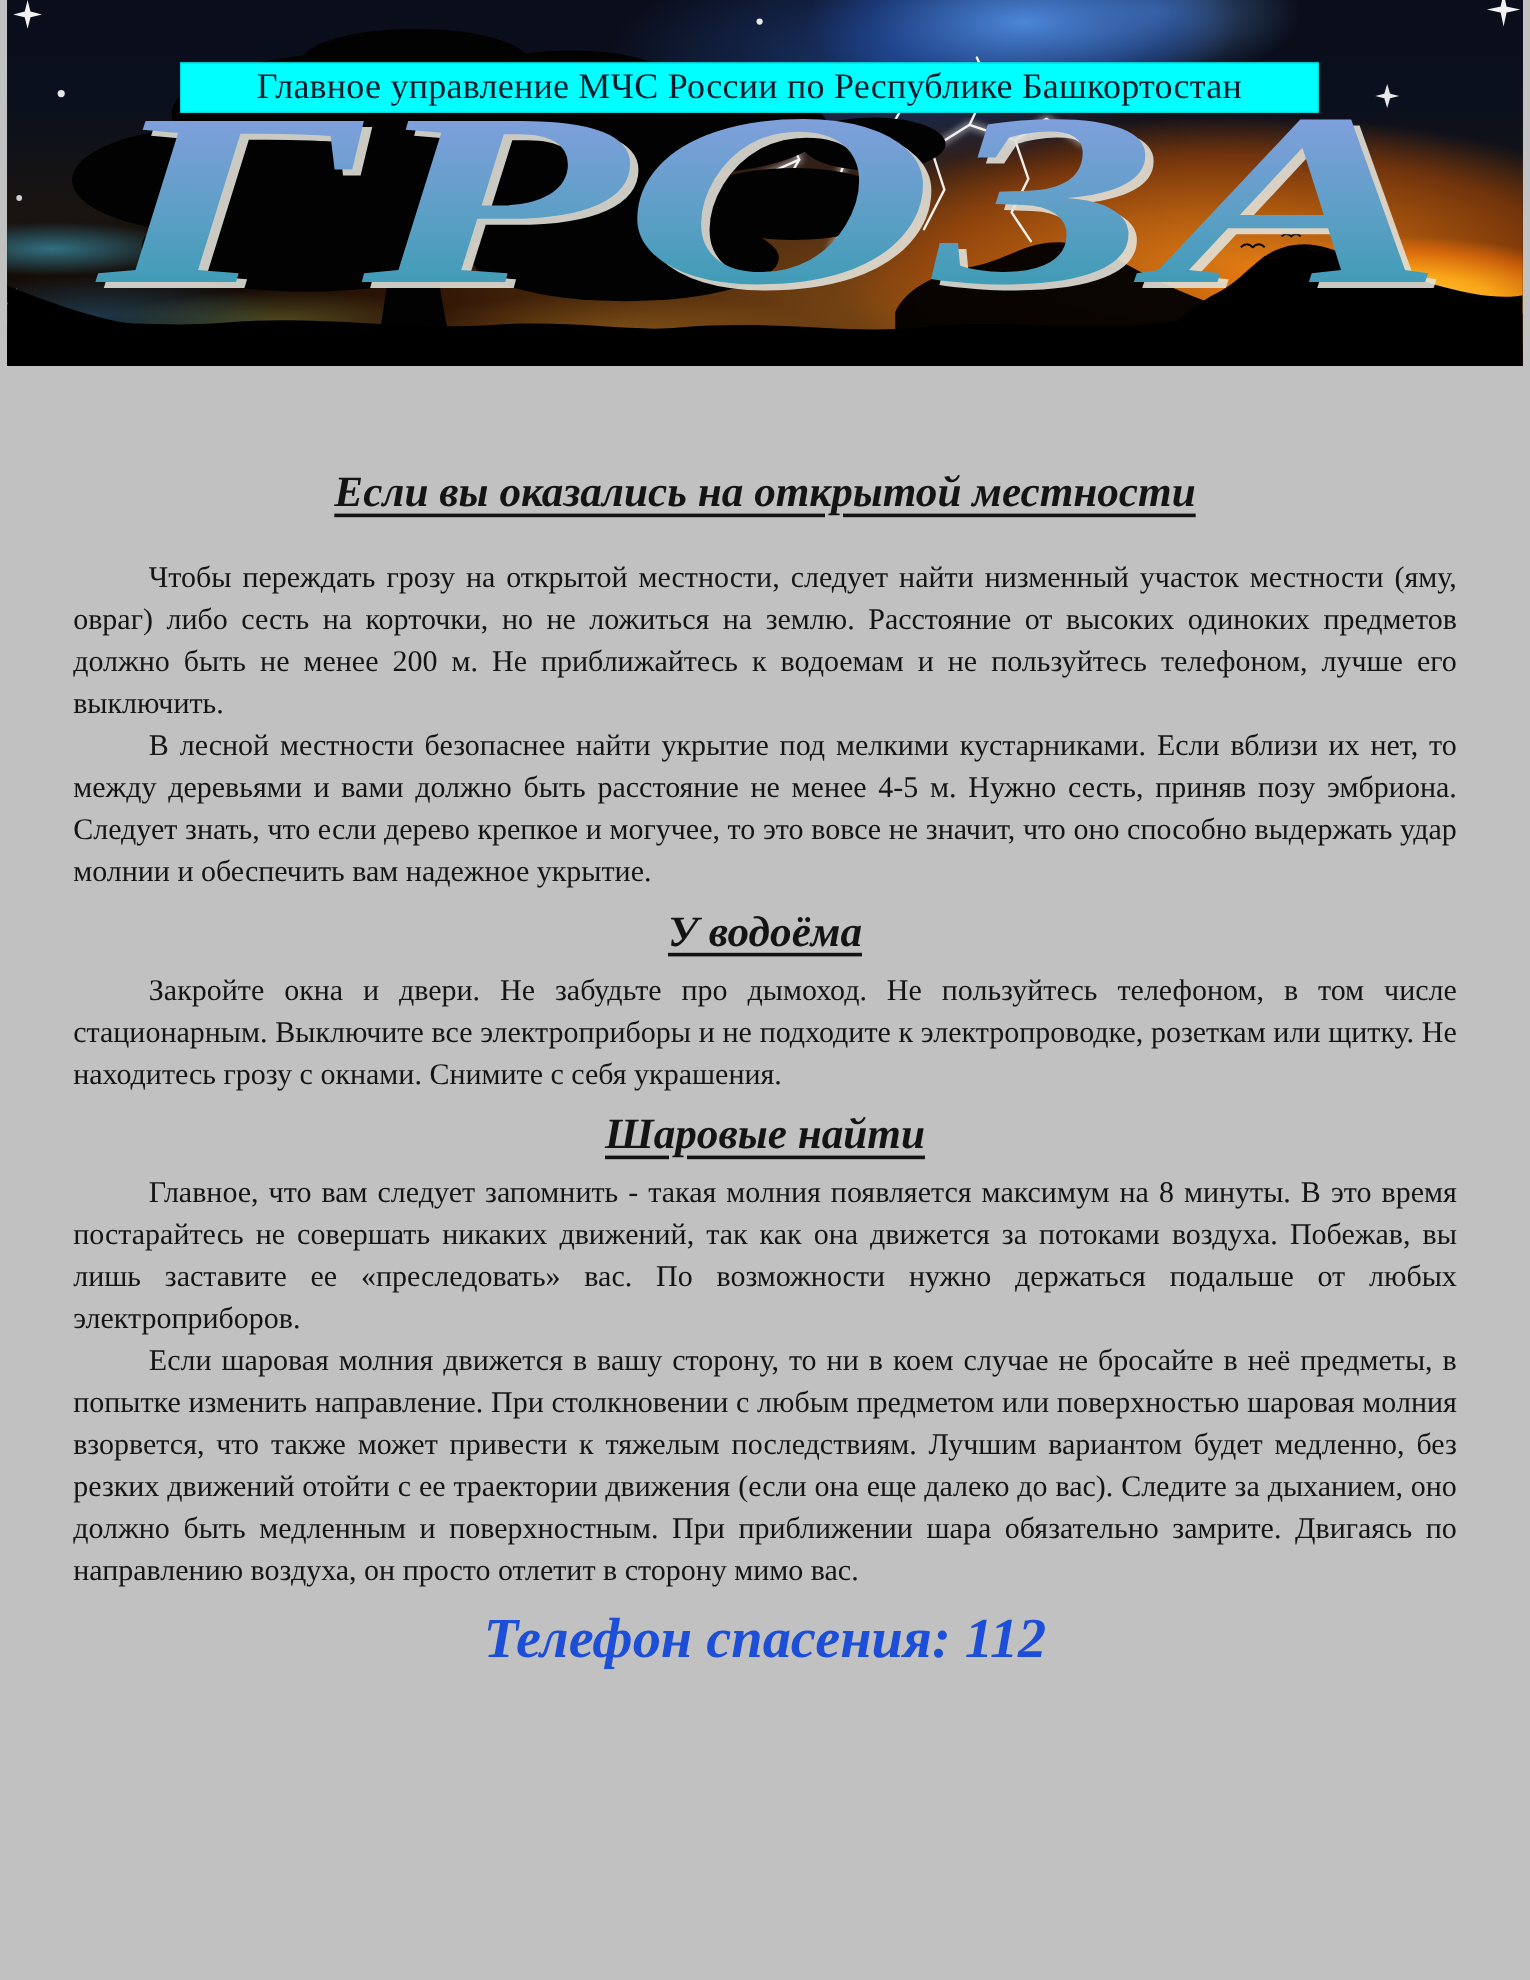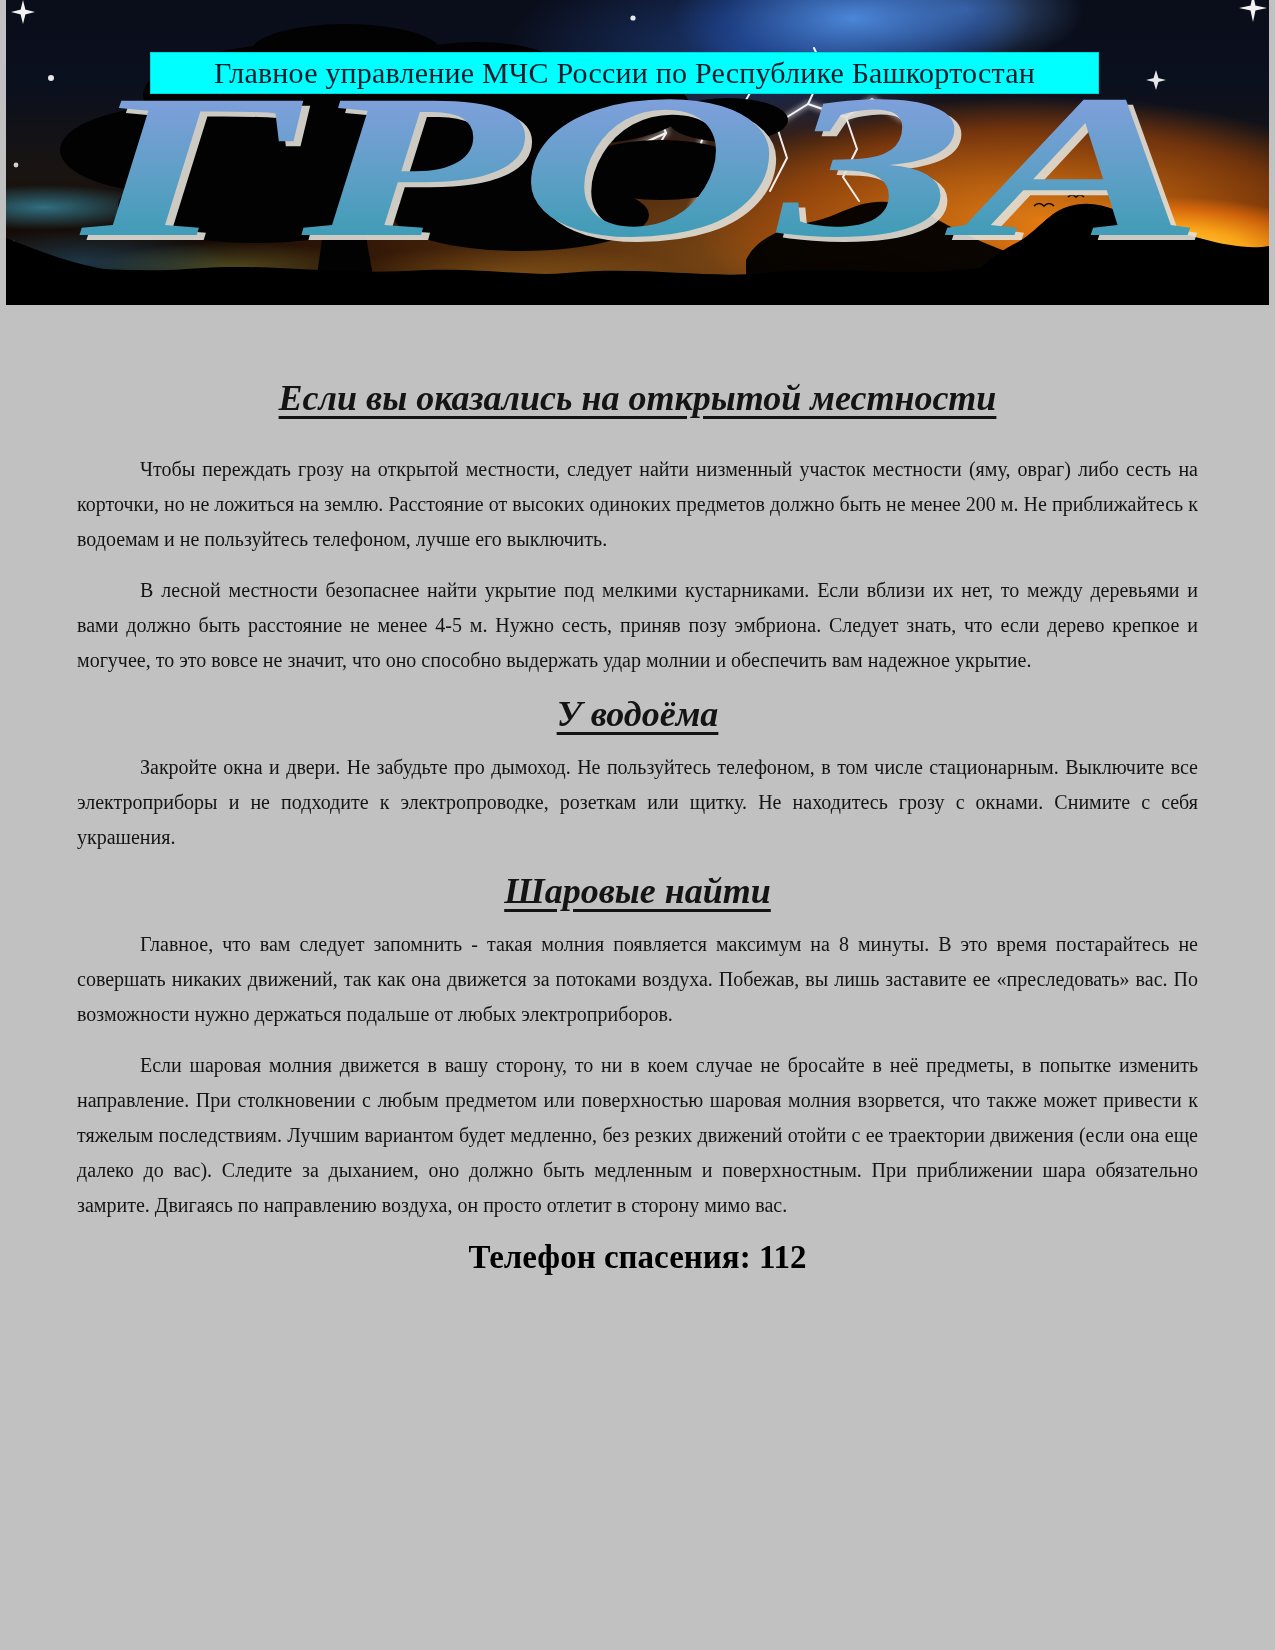--- a/index.html
+++ b/index.html
@@ -71,44 +71,45 @@
     width: 100%;
     height: 180px;
   }
 
   
   .content {
     padding: 73px 61px 0 61px;
     color: #141414;
   }
   .content h2 {
-    margin: 0;
+    margin: 12px;
     font-size: 36px;
     line-height: 40px;
     font-weight: bold;
     font-style: italic;
     text-align: center;
     text-decoration: underline;
     text-decoration-thickness: 2.5px;
     text-underline-offset: 6px;
   }
   .content h2.first { margin-bottom: 34px; }
   .content p {
-    margin: 16px;
-    font-size: 20px;
+    margin: 0;
+    font-size: 25px;
     line-height: 35px;
     text-align: justify;
     text-indent: 63px;
   }
   .phone {
     margin-top: 12px;
     text-align: center;
-    font-size: 33px;
+    font-size: 47px;
     font-weight: bold;
-    color: #000000;
+    font-style: italic;
+    color: #1d4ed8;
   }
 </style>
 </head>
 <body>
 
 <div class="page">
 
   <div class="banner">
 
     <svg class="banner-art" viewBox="0 0 1263 305" preserveAspectRatio="none" aria-hidden="true">

